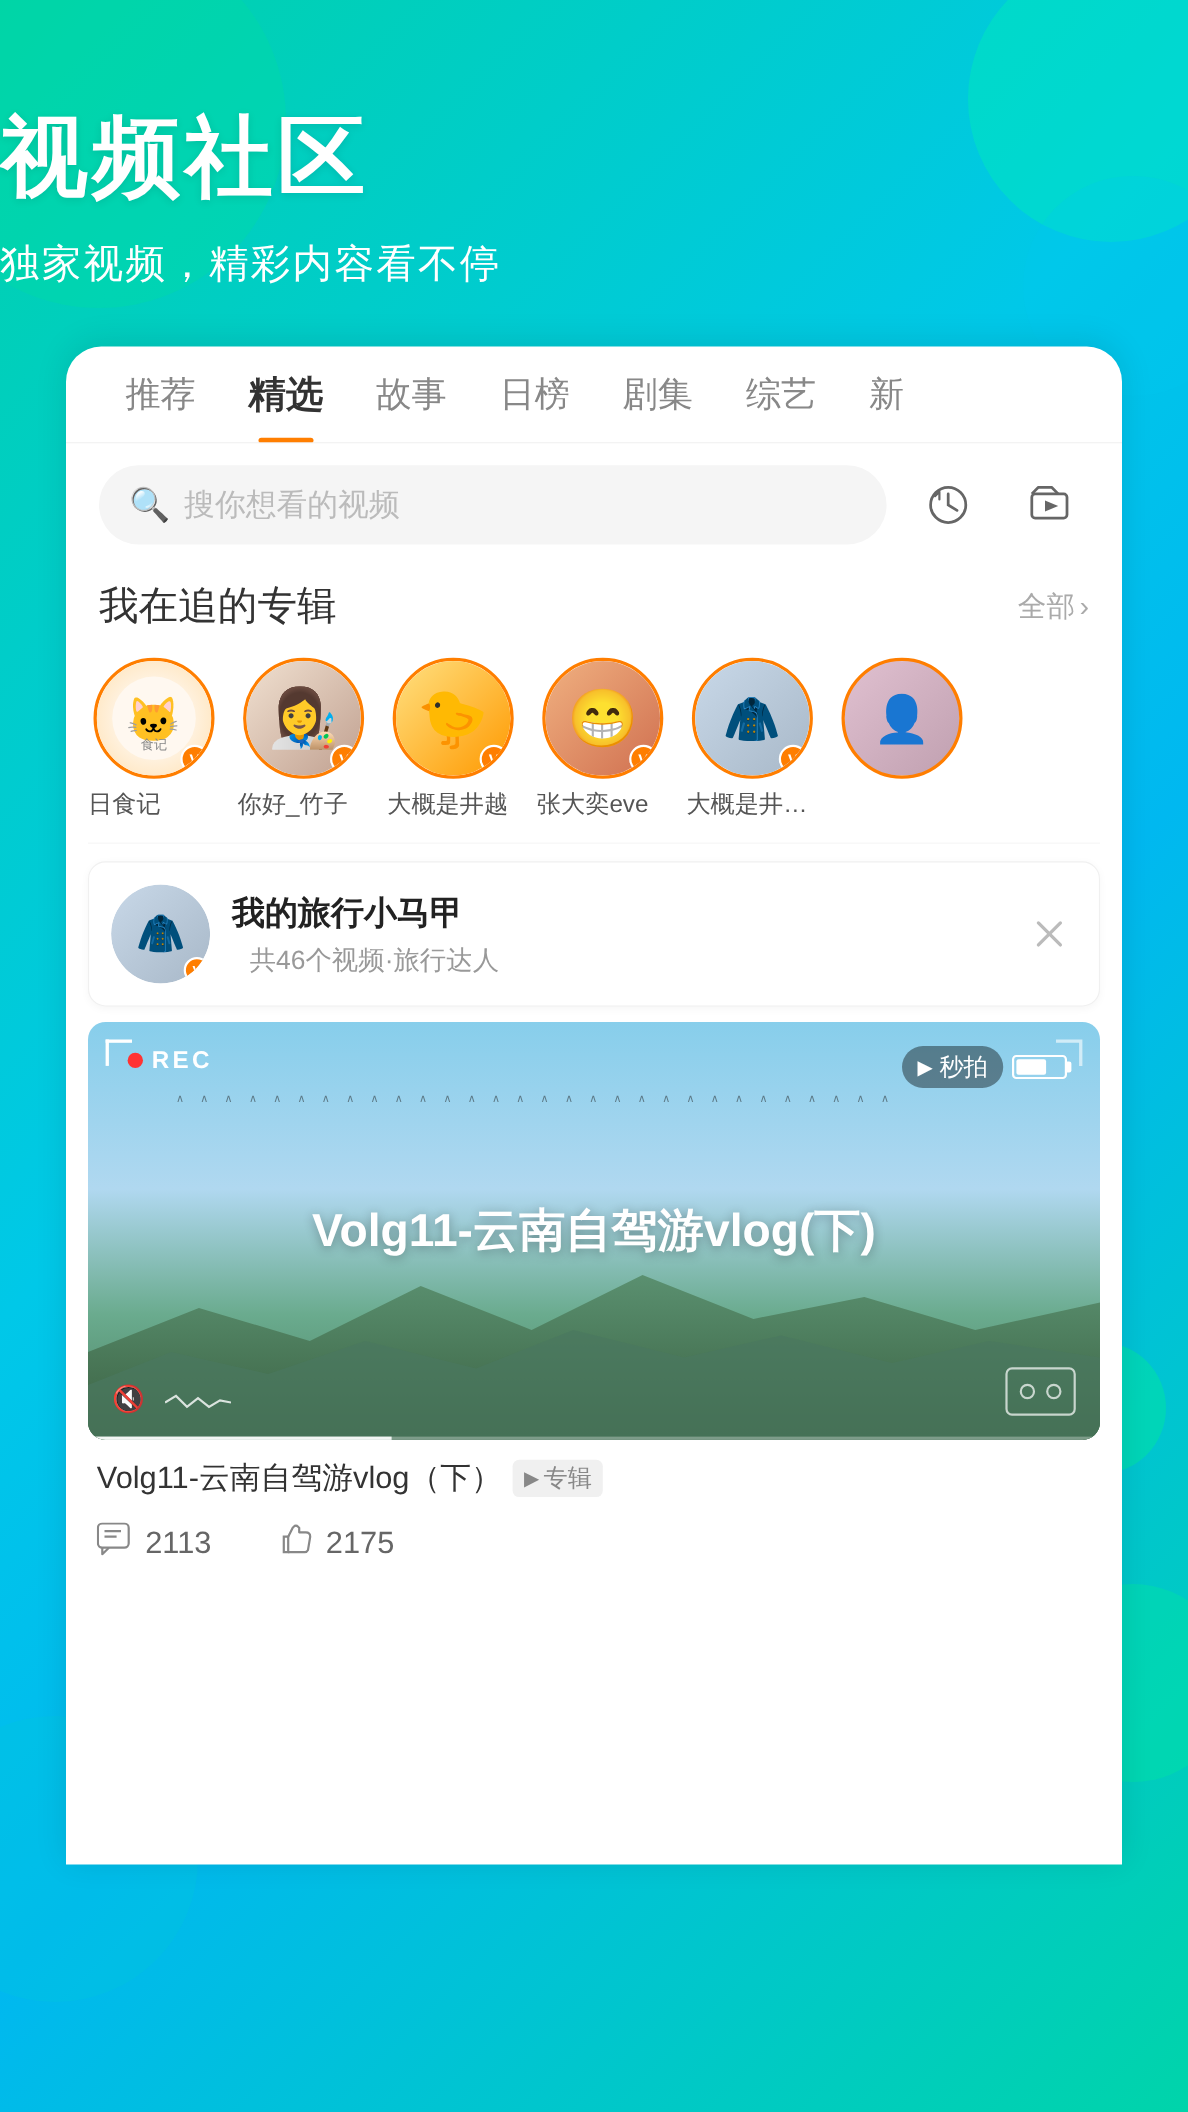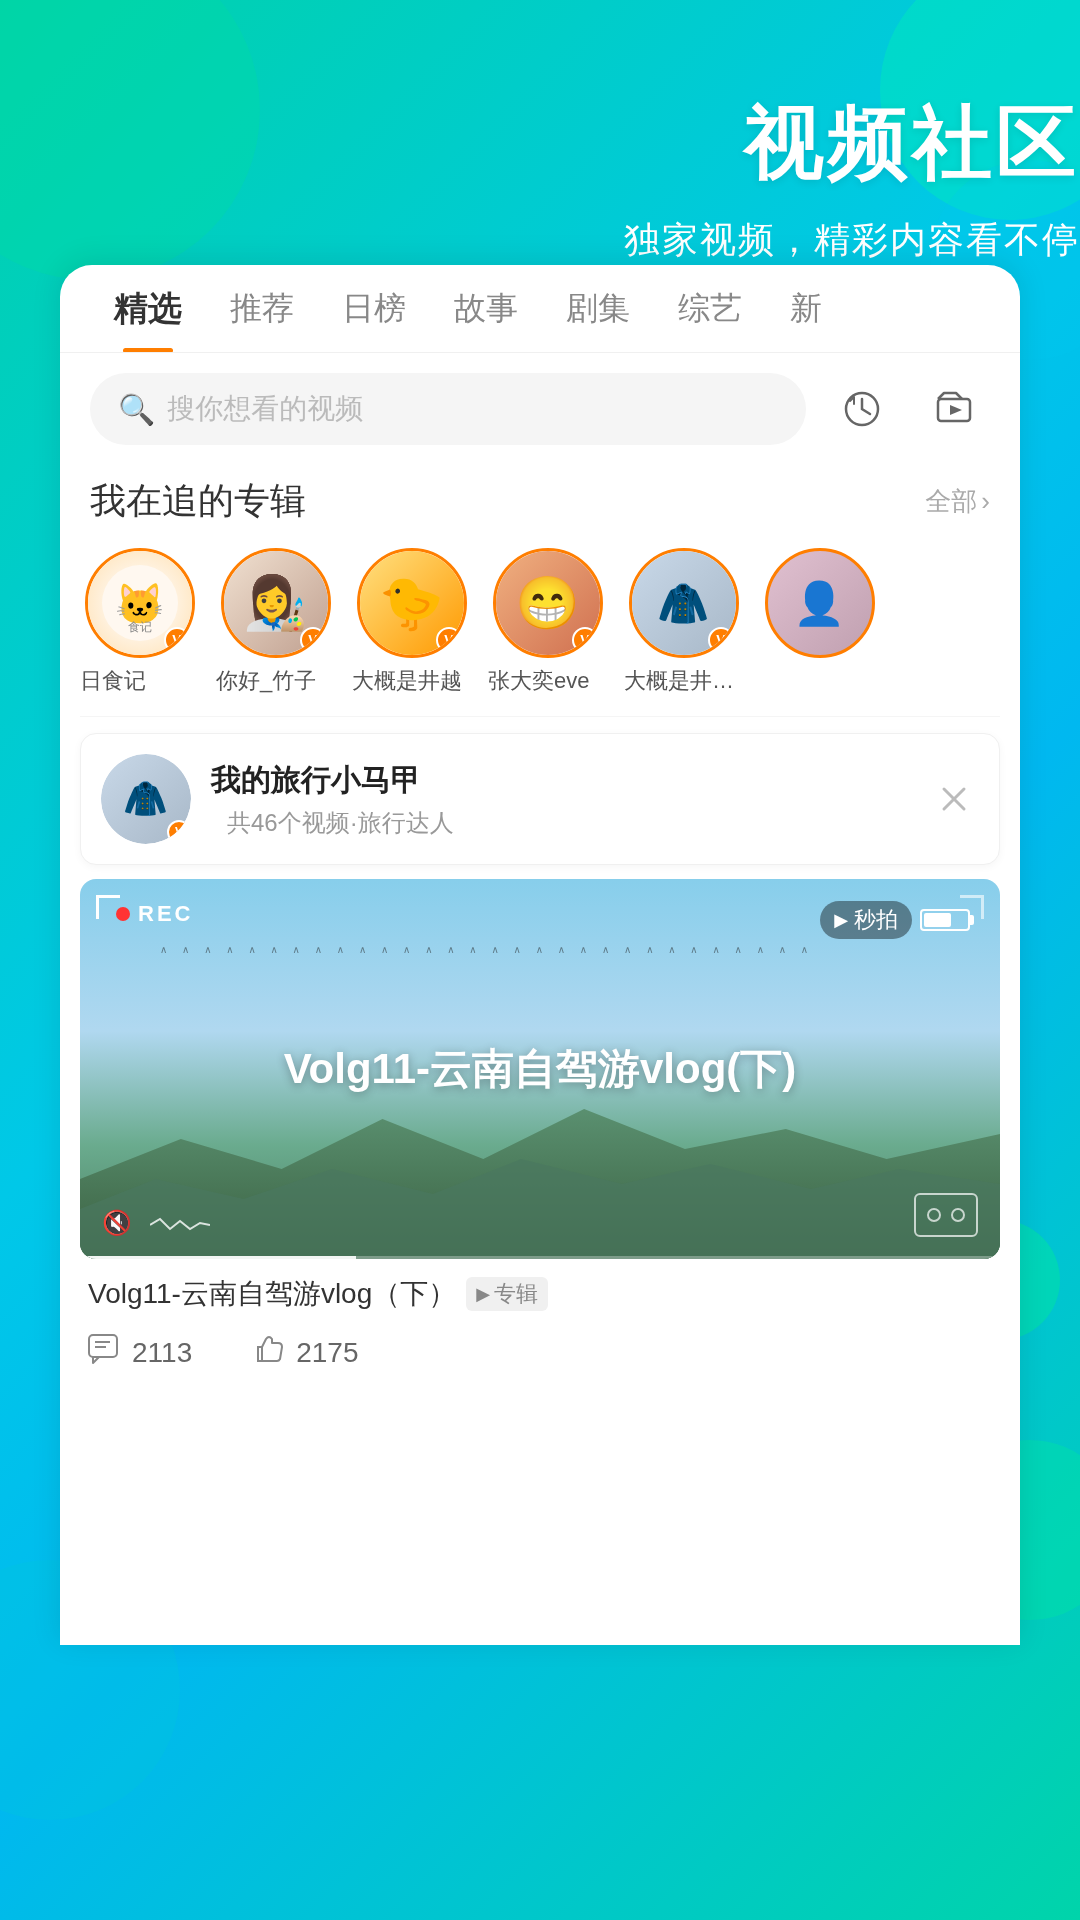--- a/index.html
+++ b/index.html
@@ -20,22 +20,23 @@
       background: rgba(255,255,255,0.18);
     }
     .bg-circle-1 { width: 340px; height: 340px; top: -60px; left: -80px; background: rgba(0,220,160,0.35); }
     .bg-circle-2 { width: 260px; height: 260px; top: -40px; right: -60px; background: rgba(0,240,180,0.4); }
     .bg-circle-3 { width: 200px; height: 200px; top: 160px; right: -50px; background: rgba(0,200,240,0.25); }
     .bg-circle-4 { width: 180px; height: 180px; bottom: 300px; right: -40px; background: rgba(0,230,160,0.4); }
     .bg-circle-5 { width: 260px; height: 260px; bottom: 100px; left: -80px; background: rgba(0,200,220,0.3); }
     .bg-circle-6 { width: 120px; height: 120px; bottom: 580px; right: 20px; background: rgba(0,230,160,0.5); }
 
     .header-area {
-      text-align: right;
+      text-align: left;
       padding-top: 90px;
+      padding-bottom: 50px;
       position: relative;
       z-index: 2;
     }
     .header-title {
       font-size: 80px;
       font-weight: 700;
       color: #fff;
       letter-spacing: 4px;
       text-shadow: 0 2px 8px rgba(0,0,0,0.1);
     }
@@ -416,31 +417,31 @@
 <div class="bg-circle bg-circle-6"></div>
 
 <div class="header-area">
   <div class="header-title">视频社区</div>
   <div class="header-subtitle">独家视频，精彩内容看不停</div>
 </div>
 
 <div class="main-card">
 
   <div class="tabs-row">
+    <div class="tab-item">
+      <span>推荐</span>
+    </div>
     <div class="tab-item active">
       <span>精选</span>
     </div>
     <div class="tab-item">
-      <span>推荐</span>
+      <span>故事</span>
     </div>
     <div class="tab-item">
       <span>日榜</span>
-    </div>
-    <div class="tab-item">
-      <span>故事</span>
     </div>
     <div class="tab-item">
       <span>剧集</span>
     </div>
     <div class="tab-item">
       <span>综艺</span>
     </div>
     <div class="tab-item">
       <span>新</span>
     </div>

